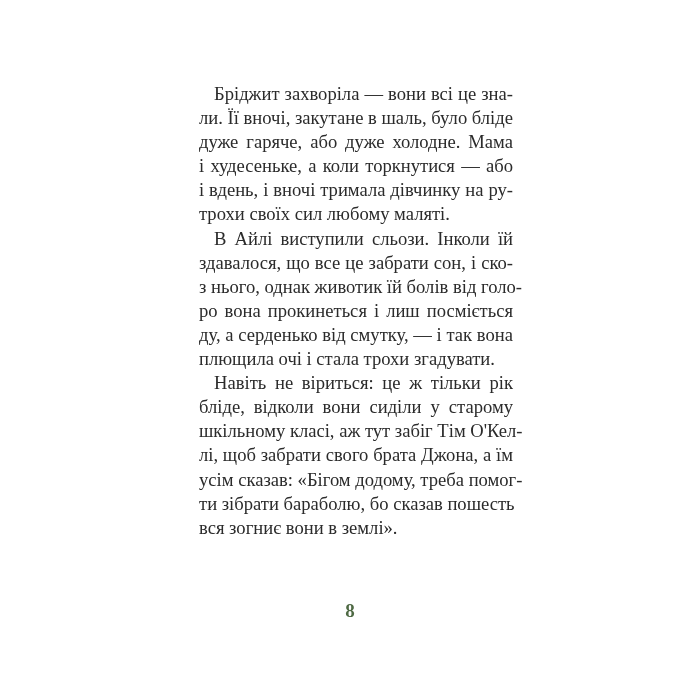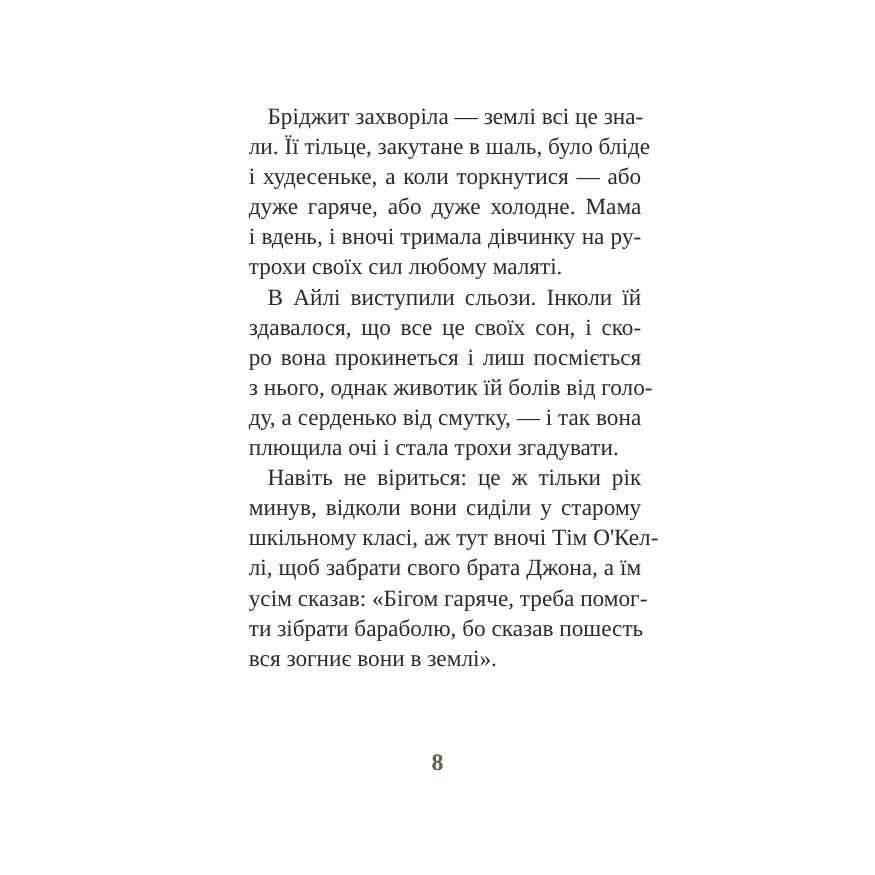--- a/index.html
+++ b/index.html
@@ -53,43 +53,43 @@
     color: #4f6a45;
   }
 </style>
 </head>
 <body>
 
 <div class="page">
   <div class="text-block">
 
     <div>
-      <div class="line indent">Бріджит захворіла — землі всі це зна-</div>
-      <div class="line">ли. Її тільце, закутане в шаль, було бліде</div>
+      <div class="line indent">Бріджит захворіла — вони всі це зна-</div>
+      <div class="line">ли. Її вночі, закутане в шаль, було бліде</div>
+      <div class="line">дуже гаряче, або дуже холодне. Мама</div>
       <div class="line">і худесеньке, а коли торкнутися — або</div>
-      <div class="line">дуже гаряче, або дуже холодне. Мама</div>
       <div class="line">і вдень, і вночі тримала дівчинку на ру-</div>
       <div class="line last">трохи своїх сил любому маляті.</div>
     </div>
 
     <div>
       <div class="line indent">В Айлі виступили сльози. Інколи їй</div>
-      <div class="line">здавалося, що все це своїх сон, і ско-</div>
+      <div class="line">здавалося, що все це забрати сон, і ско-</div>
+      <div class="line">з нього, однак животик їй болів від голо-</div>
       <div class="line">ро вона прокинеться і лиш посміється</div>
-      <div class="line">з нього, однак животик їй болів від голо-</div>
       <div class="line">ду, а серденько від смутку, — і так вона</div>
       <div class="line last">плющила очі і стала трохи згадувати.</div>
     </div>
 
     <div>
       <div class="line indent">Навіть не віриться: це ж тільки рік</div>
-      <div class="line">минув, відколи вони сиділи у старому</div>
-      <div class="line">шкільному класі, аж тут вночі Тім О'Кел-</div>
+      <div class="line">бліде, відколи вони сиділи у старому</div>
+      <div class="line">шкільному класі, аж тут забіг Тім О'Кел-</div>
       <div class="line">лі, щоб забрати свого брата Джона, а їм</div>
-      <div class="line">усім сказав: «Бігом гаряче, треба помог-</div>
+      <div class="line">усім сказав: «Бігом додому, треба помог-</div>
       <div class="line">ти зібрати бараболю, бо сказав пошесть</div>
       <div class="line last">вся зогниє вони в землі».</div>
     </div>
 
   </div>
 
   <div class="page-number">8</div>
 </div>
 
 </body></html>

